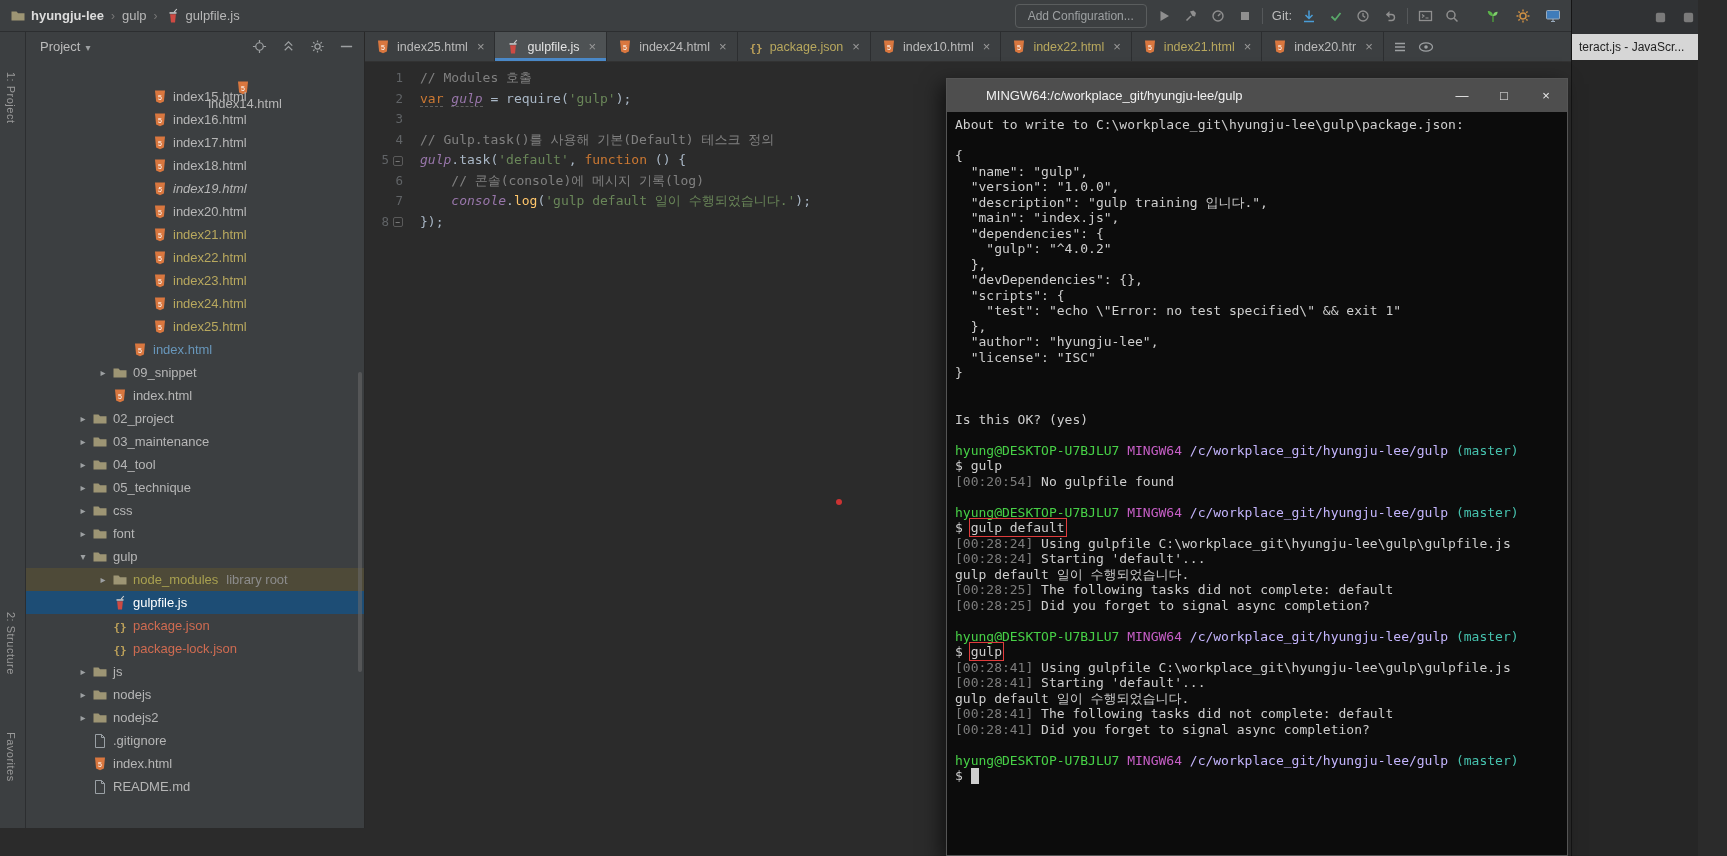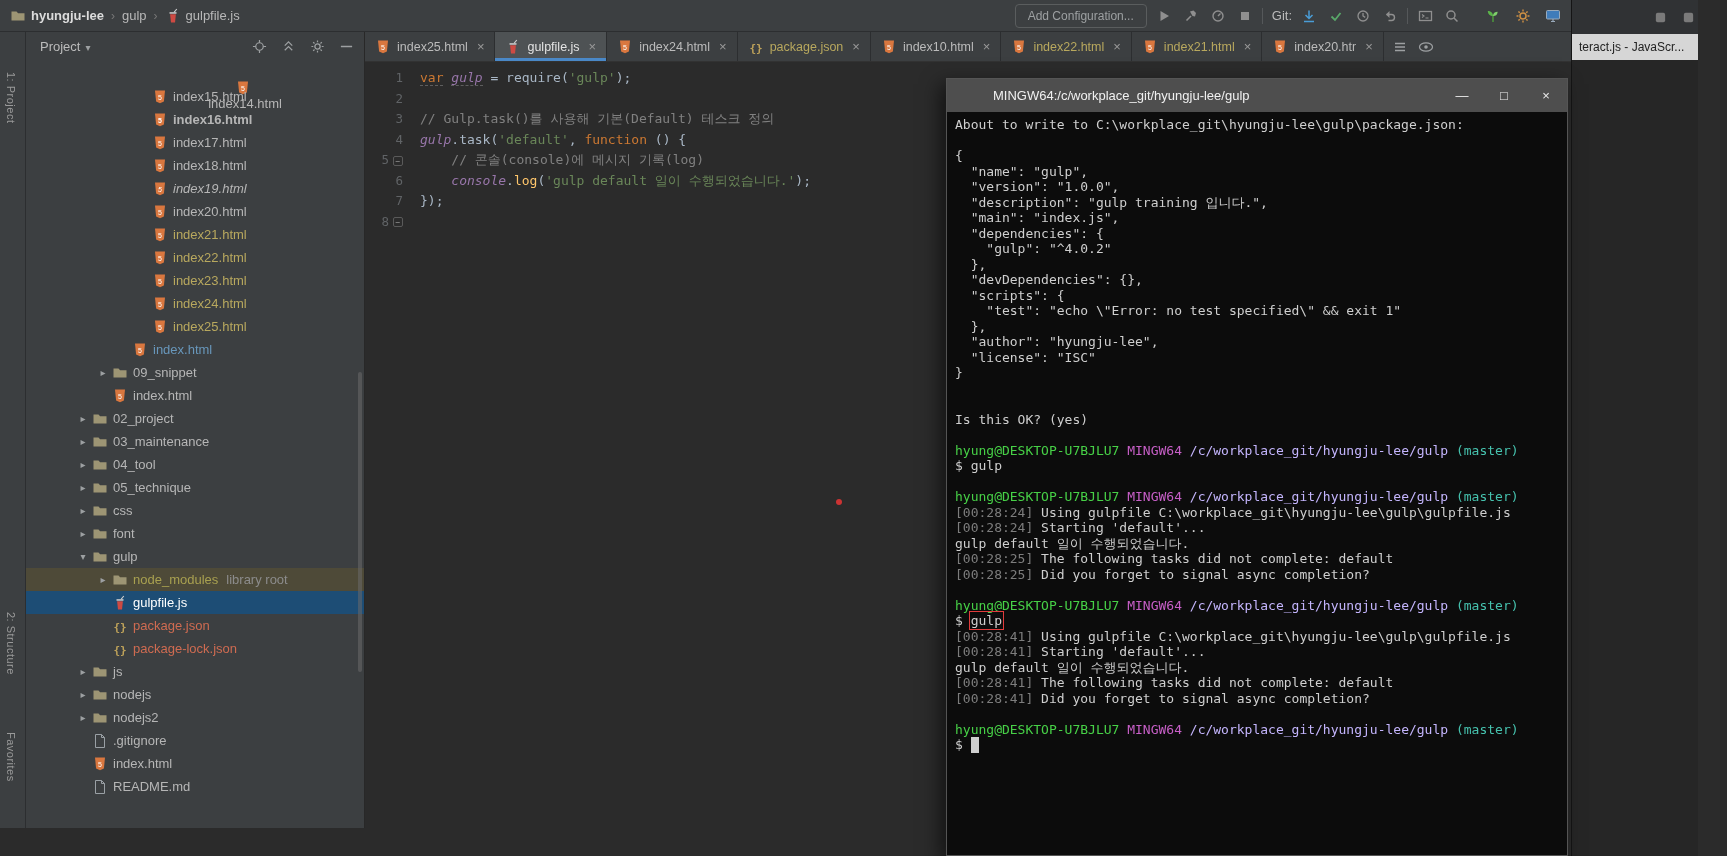--- a/index.html
+++ b/index.html
@@ -62,21 +62,21 @@
   .tk-fn{color:#ffc66b}
   .tk-pln{color:#a9b7c6}
   .u{border-bottom:1px dashed #5e5e5e}
   
   .bgwin{position:absolute;left:1571px;top:0;width:127px;height:856px;background:#262626;border-left:1px solid #151515;overflow:hidden}
   .bgtop{height:34px;background:#303234;display:flex;align-items:center;justify-content:flex-end;gap:12px;padding-right:2px}
   .bgtitle{height:26px;background:#d6d6d6;color:#222;font-size:12px;display:flex;align-items:center;padding-left:7px;white-space:nowrap;overflow:hidden}
   .bgbody{height:calc(100% - 60px);background:#262626}
   
   .terminal{position:absolute;left:946px;top:78px;width:622px;height:778px;display:flex;flex-direction:column;border:1px solid #555;box-shadow:-6px 6px 18px rgba(0,0,0,.55)}
-  .ttitle{height:33px;background:#4e4e4e;display:flex;align-items:center;padding-left:22px;gap:8px;color:#f0f0f0;font-size:13px;flex:0 0 33px}
+  .ttitle{height:33px;background:#4e4e4e;display:flex;align-items:center;padding-left:15px;gap:8px;color:#f0f0f0;font-size:13px;flex:0 0 33px}
   .tctrl{margin-left:auto;display:flex;height:100%}
   .tbtn{width:42px;height:100%;display:flex;align-items:center;justify-content:center;color:#ececec;font-size:13px}
   .tbody{flex:1;background:#0c0c0c;font-family:"DejaVu Sans Mono","Liberation Mono",monospace;font-size:13px;line-height:15.5px;padding:5px 4px 0 8px;color:#cfcfcf;overflow:hidden}
   .tline{white-space:pre;min-height:15.5px}
   .t-w{color:#cfcfcf}.t-g{color:#7d7d7d}.t-grn{color:#47d147}.t-mag{color:#c75fc7}.t-yel{color:#c4b5fd}.t-cyn{color:#46c2ae}
   .box{outline:1px solid #e03c3c;outline-offset:1px}
   .cursor{background:#cfcfcf;display:inline-block;width:8px}
   
   .ic{display:inline-flex;align-items:center;justify-content:center;width:16px;height:16px;vertical-align:middle}
   .reddot{position:absolute;left:836px;top:499px;width:6px;height:6px;border-radius:50%;background:#cc3333}
@@ -257,21 +257,21 @@
             <div class="trow" style="padding-left: 108px;">
               <span class="arrow"></span>
               <span class="ic">
                 <svg width="16" height="16" viewBox="0 0 16 16">
                   <path fill="#d9773f" d="M3 1.5h10l-1.1 11L8 14.3l-3.9-1.8z"></path>
                   <text x="8" y="10.8" font-size="7" fill="#fff" text-anchor="middle" font-family="sans-serif">5</text>
                 </svg>
               </span>
               <span class="lbl">index15.html</span>
             </div>
-            <div class="trow" style="padding-left: 108px; font-weight: bold;">
+            <div class="trow" style="padding-left: 108px;">
               <span class="arrow"></span>
               <span class="ic">
                 <svg width="16" height="16" viewBox="0 0 16 16">
                   <path fill="#d9773f" d="M3 1.5h10l-1.1 11L8 14.3l-3.9-1.8z"></path>
                   <text x="8" y="10.8" font-size="7" fill="#fff" text-anchor="middle" font-family="sans-serif">5</text>
                 </svg>
               </span>
               <span class="lbl">index16.html</span>
             </div>
             <div class="trow" style="padding-left: 108px;">
@@ -657,20 +657,21 @@
               <div class="gl">1</div>
               <div class="gl">2</div>
               <div class="gl">3</div>
               <div class="gl">4</div>
               <div class="gl">5<span class="fold">−</span></div>
               <div class="gl">6</div>
               <div class="gl">7</div>
               <div class="gl">8<span class="fold">−</span></div>
             </div>
           <div class="codelines">
+              <div class="cl"><span class="tk-cmt">// Modules 호출</span></div>
               <div class="cl"><span class="tk-kw u">var</span><span class="tk-pln"> </span><span class="tk-var u">gulp</span><span class="tk-pln"> = require(</span><span class="tk-str">'gulp'</span><span class="tk-pln">);</span></div>
               <div class="cl"></div>
               <div class="cl"><span class="tk-cmt">// Gulp.task()를 사용해 기본(Default) 테스크 정의</span></div>
               <div class="cl"><span class="tk-var">gulp</span><span class="tk-pln">.task(</span><span class="tk-str">'default'</span><span class="tk-pln">, </span><span class="tk-kw">function</span><span class="tk-pln"> () {</span></div>
               <div class="cl"><span class="tk-pln">    </span><span class="tk-cmt">// 콘솔(console)에 메시지 기록(log)</span></div>
               <div class="cl"><span class="tk-pln">    </span><span class="tk-var">console</span><span class="tk-pln">.</span><span class="tk-fn">log</span><span class="tk-pln">(</span><span class="tk-str">'gulp default 일이 수행되었습니다.'</span><span class="tk-pln">);</span></div>
               <div class="cl"><span class="tk-pln">});</span></div>
             </div>
         </div>
       </div>
@@ -722,22 +723,24 @@
         <div class="tline"><span class="t-w">  },</span></div>
         <div class="tline"><span class="t-w">  "author": "hyungju-lee",</span></div>
         <div class="tline"><span class="t-w">  "license": "ISC"</span></div>
         <div class="tline"><span class="t-w">}</span></div>
         <div class="tline"></div>
         <div class="tline"></div>
         <div class="tline"><span class="t-w">Is this OK? (yes)</span></div>
         <div class="tline"></div>
         <div class="tline"><span class="t-grn">hyung@DESKTOP-U7BJLU7 </span><span class="t-mag">MINGW64 </span><span class="t-yel">/c/workplace_git/hyungju-lee/gulp </span><span class="t-cyn">(master)</span></div>
         <div class="tline"><span class="t-w">$ gulp</span></div>
+        <div class="tline"><span class="t-g">[00:20:54]</span><span class="t-w"> No gulpfile found</span></div>
         <div class="tline"></div>
         <div class="tline"><span class="t-grn">hyung@DESKTOP-U7BJLU7 </span><span class="t-mag">MINGW64 </span><span class="t-yel">/c/workplace_git/hyungju-lee/gulp </span><span class="t-cyn">(master)</span></div>
+        <div class="tline"><span class="t-w">$ </span><span class="t-w box">gulp default</span></div>
         <div class="tline"><span class="t-g">[00:28:24]</span><span class="t-w"> Using gulpfile C:\workplace_git\hyungju-lee\gulp\gulpfile.js</span></div>
         <div class="tline"><span class="t-g">[00:28:24]</span><span class="t-w"> Starting 'default'...</span></div>
         <div class="tline"><span class="t-w">gulp default 일이 수행되었습니다.</span></div>
         <div class="tline"><span class="t-g">[00:28:25]</span><span class="t-w"> The following tasks did not complete: default</span></div>
         <div class="tline"><span class="t-g">[00:28:25]</span><span class="t-w"> Did you forget to signal async completion?</span></div>
         <div class="tline"></div>
         <div class="tline"><span class="t-grn">hyung@DESKTOP-U7BJLU7 </span><span class="t-mag">MINGW64 </span><span class="t-yel">/c/workplace_git/hyungju-lee/gulp </span><span class="t-cyn">(master)</span></div>
         <div class="tline"><span class="t-w">$ </span><span class="t-w box">gulp</span></div>
         <div class="tline"><span class="t-g">[00:28:41]</span><span class="t-w"> Using gulpfile C:\workplace_git\hyungju-lee\gulp\gulpfile.js</span></div>
         <div class="tline"><span class="t-g">[00:28:41]</span><span class="t-w"> Starting 'default'...</span></div>

